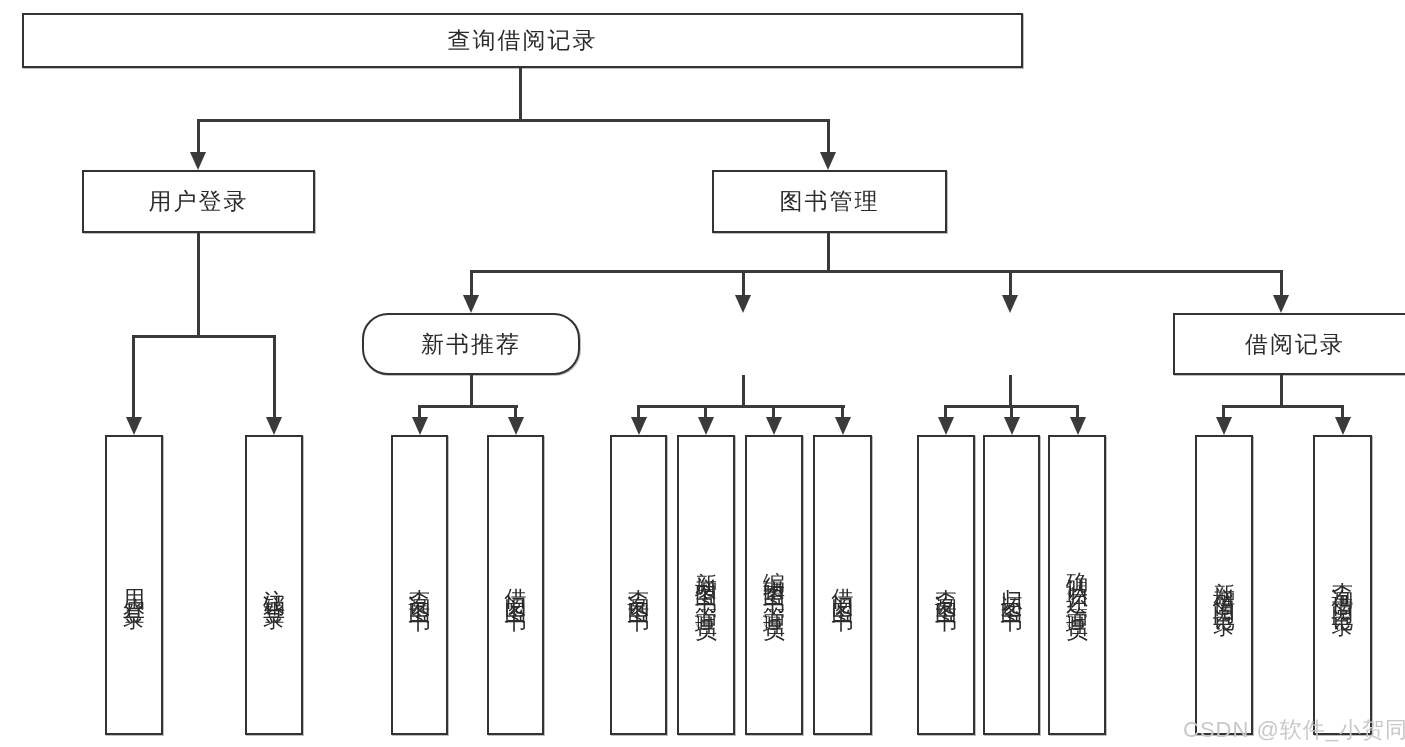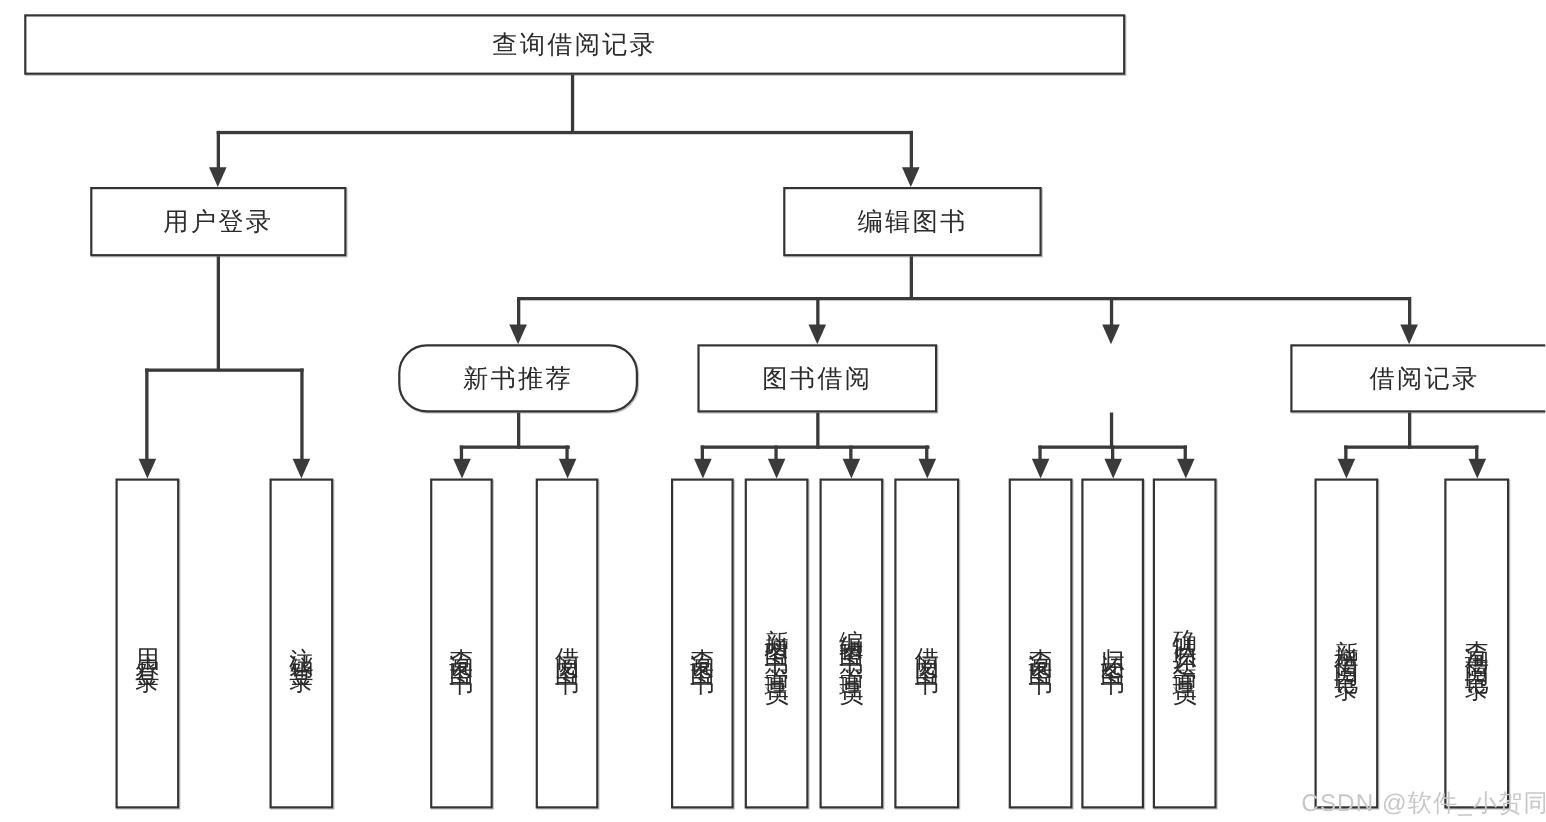--- a/index.html
+++ b/index.html
@@ -48,30 +48,27 @@
 
   <div class="box" style="left:22px;top:13px;width:1001px;height:55px;">
     <span>查询借阅记录</span>
   </div>
 
   <div class="box" style="left:82px;top:170px;width:233px;height:63px;">
     <span>用户登录</span>
   </div>
 
   <div class="box" style="left:712px;top:170px;width:235px;height:63px;">
-    <span>编辑图书</span>
+    <span>图书管理</span>
   </div>
 
   <div class="box" style="left:362px;top:313px;width:218px;height:62px;border-radius:26px;">
     <span>新书推荐</span>
   </div>
 
-  <div class="box" style="left:634px;top:313px;width:218px;height:62px;">
-    <span>图书借阅</span>
-  </div>
 
 
   <div class="box" style="left:1173px;top:313px;width:244px;height:62px;text-align:center;">
     <span>借阅记录</span>
   </div>
 
   <div class="box leaf" style="left:105px;top:435px;width:58px;height:300px;">
     <span class="vtext">用户登录</span>
   </div>
 

